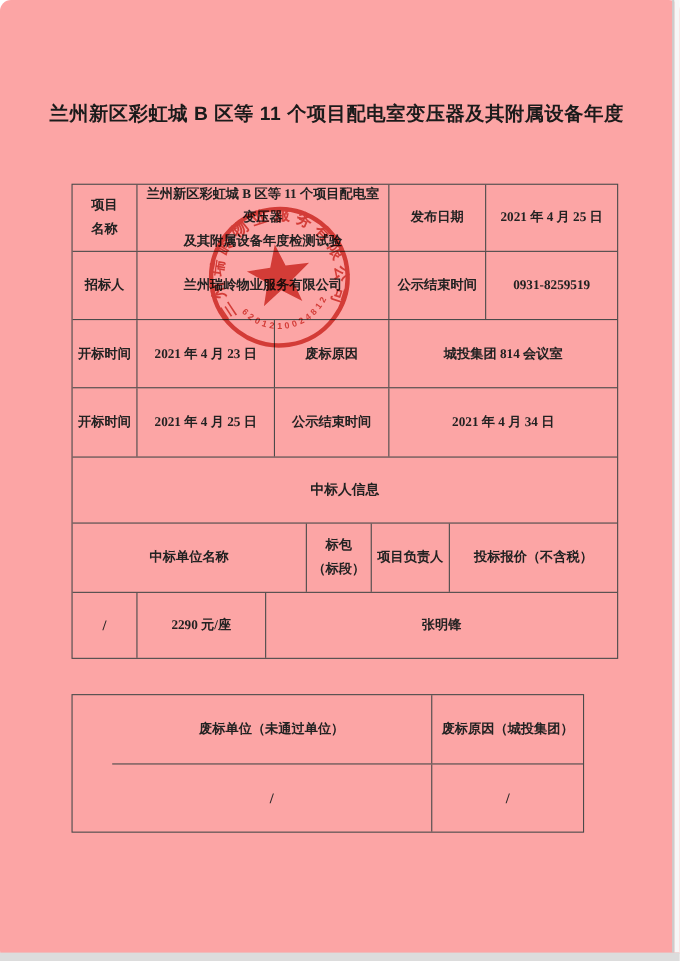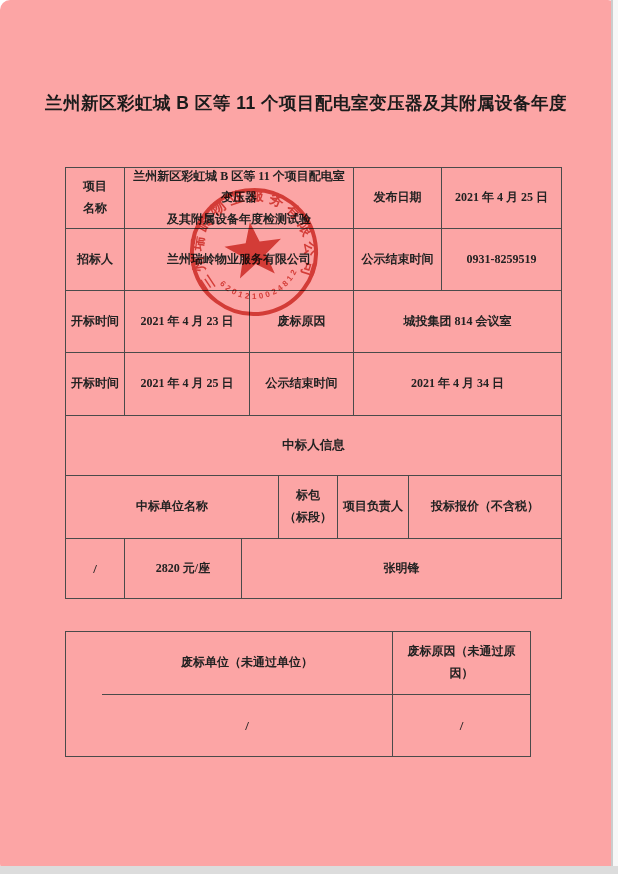--- a/index.html
+++ b/index.html
@@ -98,29 +98,29 @@
     </div>
     <div class="row h63">
       <div class="c w213">中标单位名称</div>
       <div class="c w59">标包
 （标段）</div>
       <div class="c">项目负责人</div>
       <div class="c w117">投标报价（不含税）</div>
     </div>
     <div class="row h59">
       <div class="c w59 slash">/</div>
-      <div class="c w117">2820 元/座</div>
+      <div class="c w117">2290 元/座</div>
       <div class="c">张明锋</div>
     </div>
   </div>
 
   <div class="tbl tbl-rej">
     <div class="row h63">
       <div class="c w291">废标单位（未通过单位）</div>
-      <div class="c">废标原因（未通过原因）</div>
+      <div class="c">废标原因（城投集团）</div>
     </div>
     <div class="row h61">
       <div class="c w291 slash">/</div>
       <div class="c slash">/</div>
     </div>
   </div>
 
   <svg class="seal" viewBox="0 0 140 140">
     <circle cx="70" cy="70" r="62" fill="none" stroke="#d1463d" stroke-width="4"></circle>
     <path d="M70,40 L77.05,60.29 L98.53,60.73 L81.41,73.71 L87.63,94.27 L70,82 L52.37,94.27 L58.59,73.71 L41.47,60.73 L62.95,60.29 Z" fill="#d1463d"></path>

